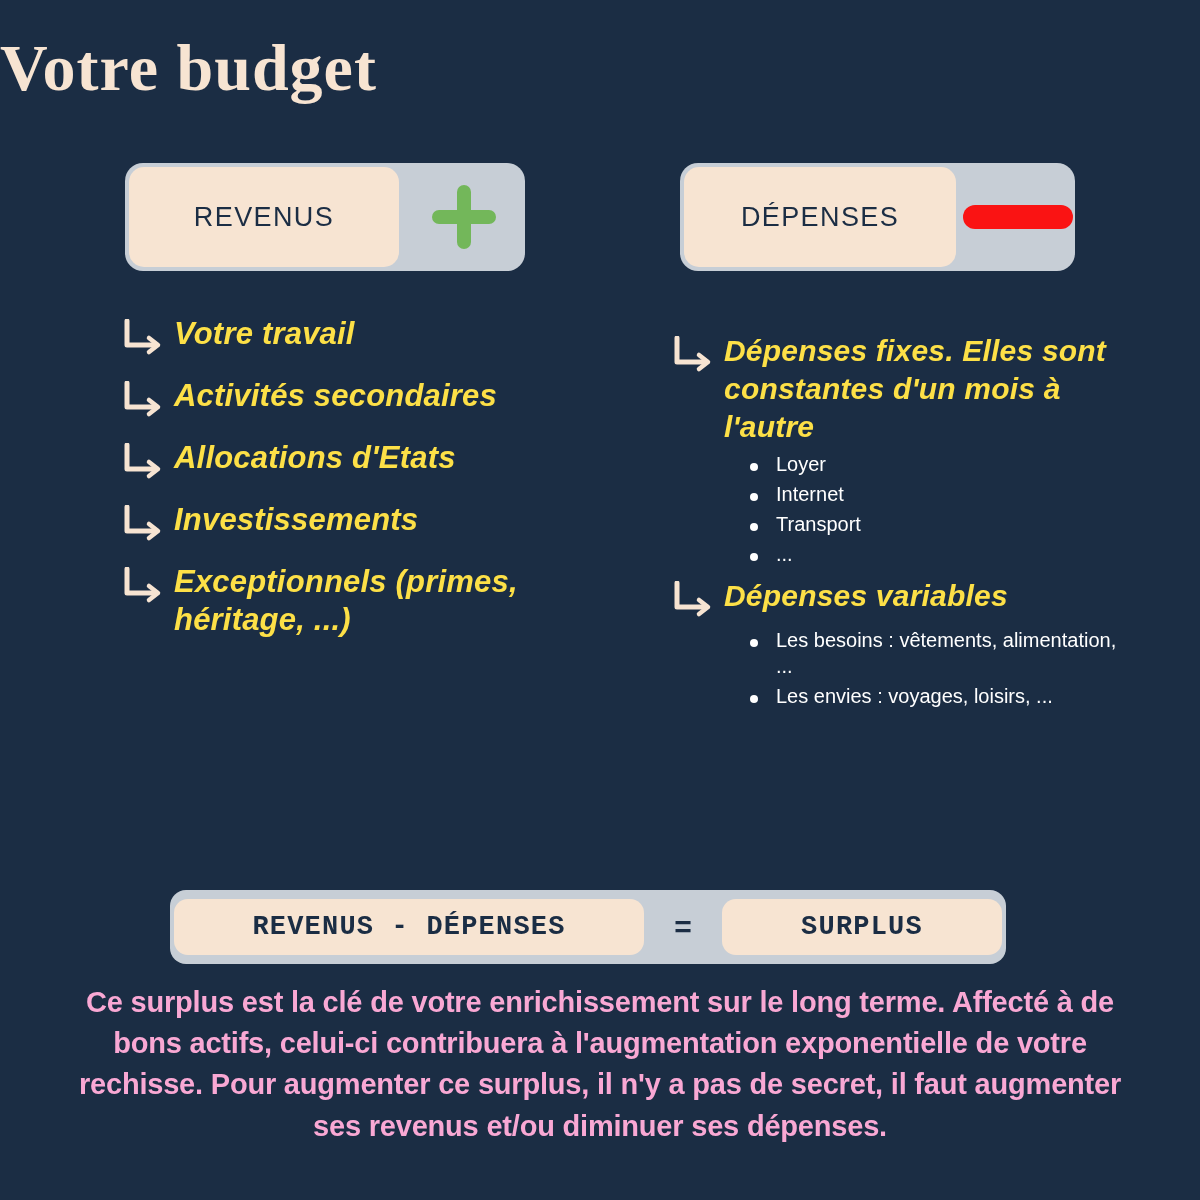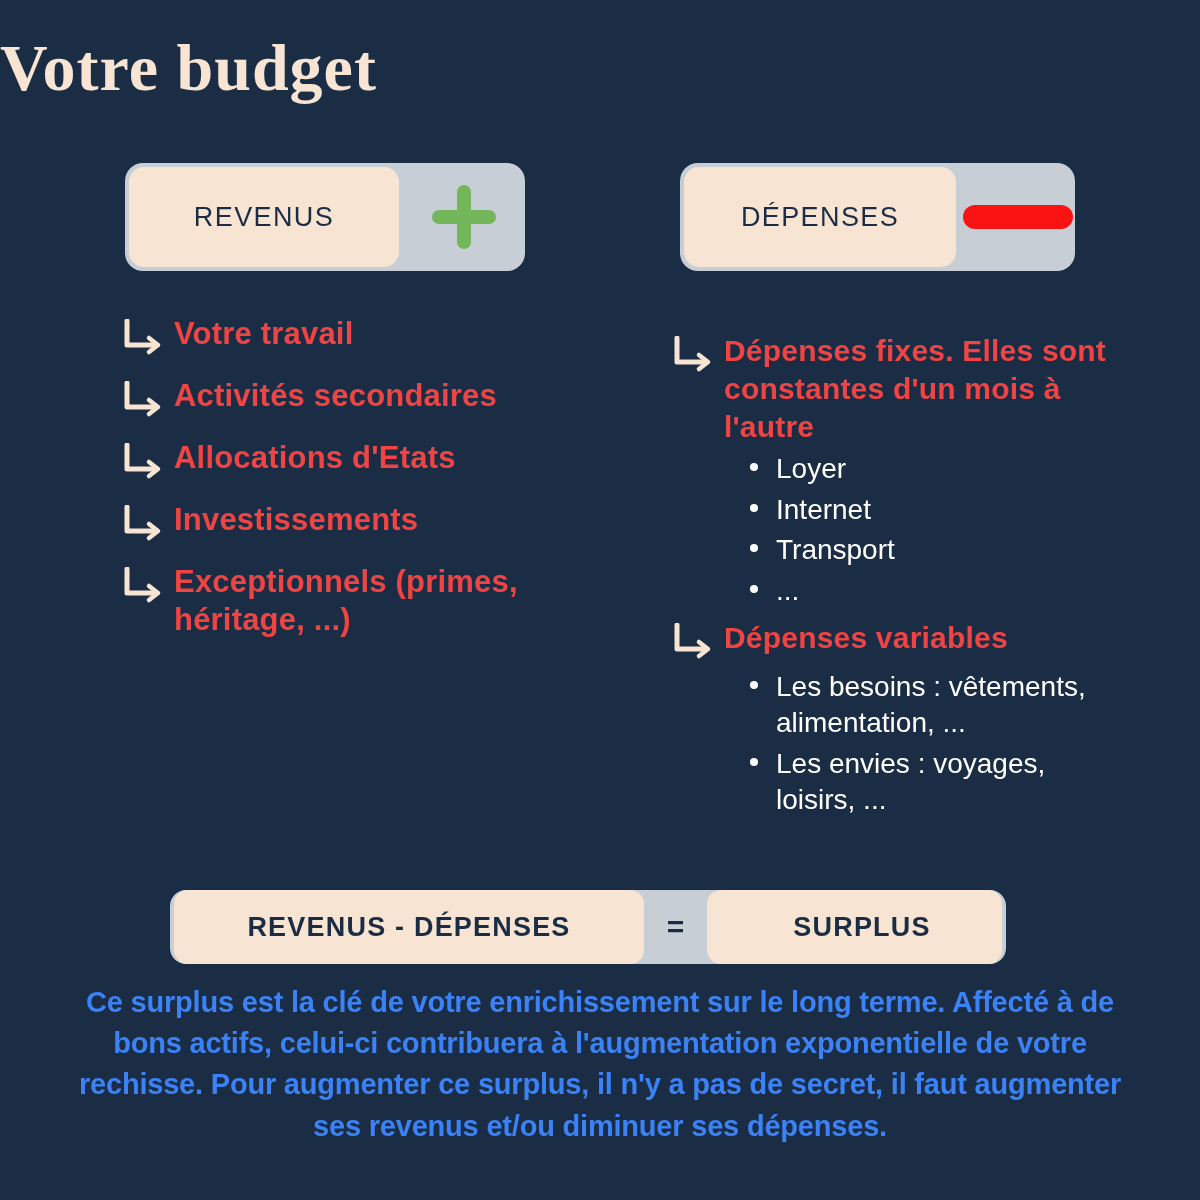--- a/index.html
+++ b/index.html
@@ -101,41 +101,42 @@
     flex: 0 0 auto;
     width: 52px;
     margin-top: 4px;
     color: #f7e4d2;
     font-size: 40px;
     line-height: 1;
   }
   .arrow-icon svg { display: block; }
 
   .arrow-text {
-    color: #ef4444;
+    color: #fde047;
     font-size: 31px;
     font-weight: bold;
     line-height: 1.22;
     letter-spacing: 0.2px;
+    font-style: italic;
   }
   .col.right .arrow-text { font-size: 30px; line-height: 1.26; }
 
   
   .col.right .arrow-row { margin-bottom: 6px; }
 
   
   .bullets {
     list-style: none;
     margin: 6px 0 10px 0;
     padding: 0 0 0 78px;
   }
   .bullets li {
     position: relative;
     color: #ffffff;
-    font-size: 28px;
+    font-size: 20px;
     line-height: 1.3;
     margin-bottom: 4px;
     padding-left: 26px;
   }
   .bullets li::before {
     content: "";
     position: absolute;
     left: 0;
     top: 12px;
     width: 8px;
@@ -150,50 +151,51 @@
     left: 170px;
     top: 890px;
     width: 836px;
     height: 74px;
     background: #c7ced6;
     border-radius: 16px;
     display: flex;
     align-items: center;
   }
   .eq-pill {
-    height: 74px;
+    height: 56px;
     margin: 4px;
     background: #f7e4d2;
     border-radius: 14px;
     display: flex;
     align-items: center;
     justify-content: center;
     color: #1b2d44;
     font-size: 27px;
     font-weight: bold;
     letter-spacing: 1.2px;
+    font-family: Liberation Mono, monospace;
   }
   .eq-pill.left-pill  { width: 470px; }
-  .eq-pill.right-pill { width: 280px; padding-left: 15px; }
+  .eq-pill.right-pill { width: 280px; }
   .eq-sign {
     flex: 1;
     text-align: center;
     color: #1b2d44;
     font-size: 30px;
     font-weight: bold;
   }
 
   
   .footer {
     position: absolute;
     left: 55px;
     top: 982px;
     width: 1090px;
     text-align: center;
-    color: #3b82f6;
+    color: #f9a8d4;
     font-size: 29px;
     font-weight: bold;
     line-height: 1.42;
     letter-spacing: -0.2px;
   }
 </style>
 </head>
 <body>
 
 <div class="page-title">Votre budget</div>

